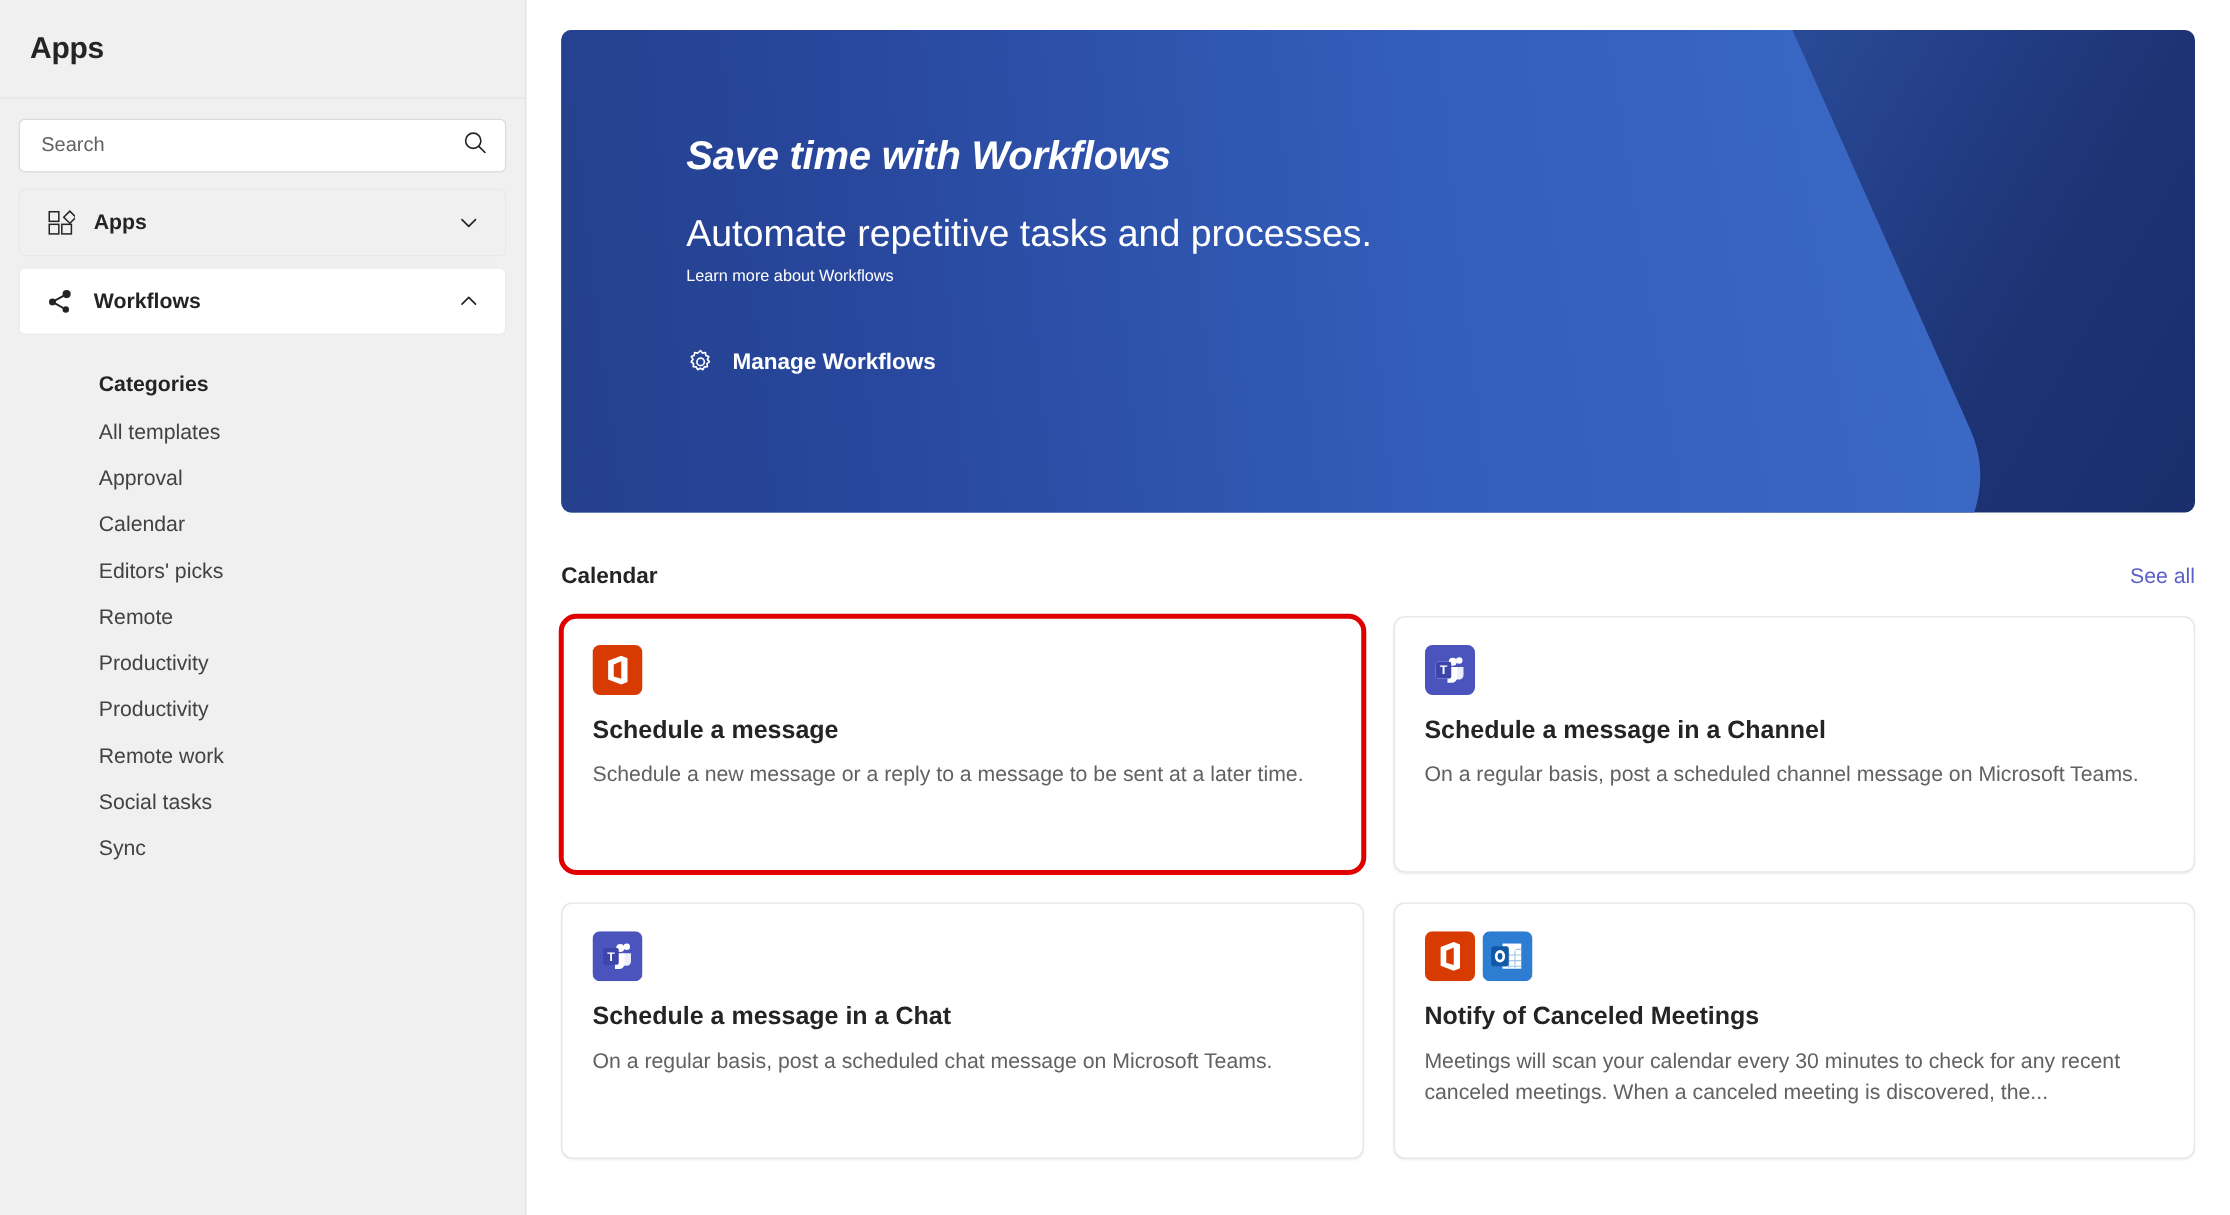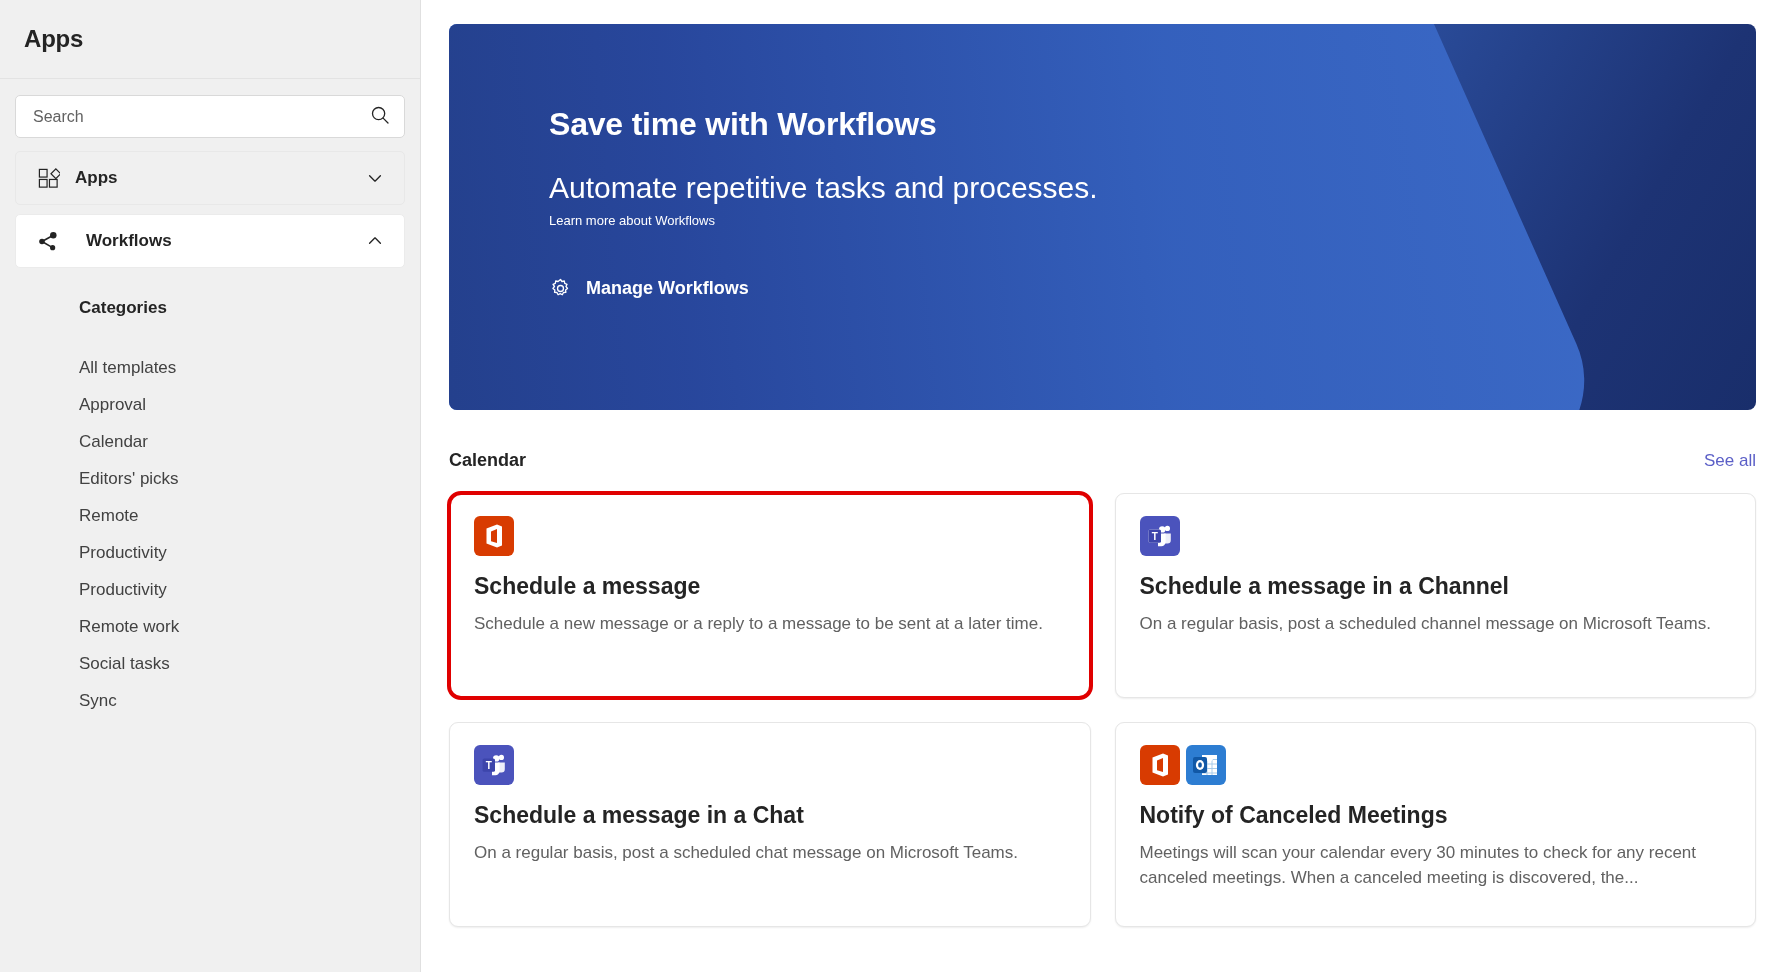--- a/index.html
+++ b/index.html
@@ -59,21 +59,21 @@
   .nav-group { padding: 13px 15px 0 15px; }
   .nav-item {
     height: 54px;
     border-radius: 5px;
     display: flex;
     align-items: center;
     padding: 0 18px 0 19px;
     cursor: pointer;
   }
   .nav-item.plain { background: #f0f0f0; border: 1px solid #e8e8e8; }
-  .nav-item.active { background: #ffffff; border: 1px solid #ebebeb; gap: 11px; }
+  .nav-item.active { background: #ffffff; border: 1px solid #ebebeb; }
   .nav-icon {
     width: 26px; height: 26px;
     display: flex; align-items: center; justify-content: center;
     margin-right: 14px;
     flex: 0 0 26px;
   }
   .nav-label {
     font-size: 17px;
     font-weight: bold;
     color: #242424;
@@ -82,21 +82,21 @@
   .chev { width: 22px; height: 22px; display:flex; align-items:center; justify-content:center; }
 
   .categories {
     padding: 30px 0 0 0;
   }
   .cat-heading {
     font-size: 17px;
     font-weight: bold;
     color: #242424;
     padding: 0 0 0 79px;
-    margin-bottom: 31px;
+    margin-bottom: 9px;
   }
   .cat-item {
     font-size: 17px;
     color: #424242;
     padding: 0 0 0 79px;
     height: 37px;
     line-height: 37px;
     cursor: pointer;
   }
 
@@ -131,20 +131,21 @@
   .banner-content {
     position: relative;
     z-index: 2;
     padding: 82px 0 0 100px;
   }
   .banner-title {
     font-size: 32px;
     font-weight: bold;
     color: #ffffff;
     letter-spacing: -0.2px;
+    font-style: italic;
   }
   .banner-sub {
     font-size: 30px;
     color: #ffffff;
     margin-top: 28px;
   }
   .banner-link {
     display: inline-block;
     font-size: 13px;
     color: #ffffff;
@@ -199,21 +200,21 @@
     cursor: pointer;
   }
   .card.highlighted {
     outline: 4px solid #e00000;
     outline-offset: -2px;
     border-radius: 12px;
     border-color: transparent;
   }
   .card-icons { display: flex; gap: 6px; margin-bottom: 17px; }
   .card-title {
-    font-size: 23px;
+    font-size: 20px;
     font-weight: bold;
     color: #242424;
     margin-bottom: 12px;
   }
   .card-desc {
     font-size: 17px;
     color: #616161;
     line-height: 1.45;
     max-width: 640px;
   }

